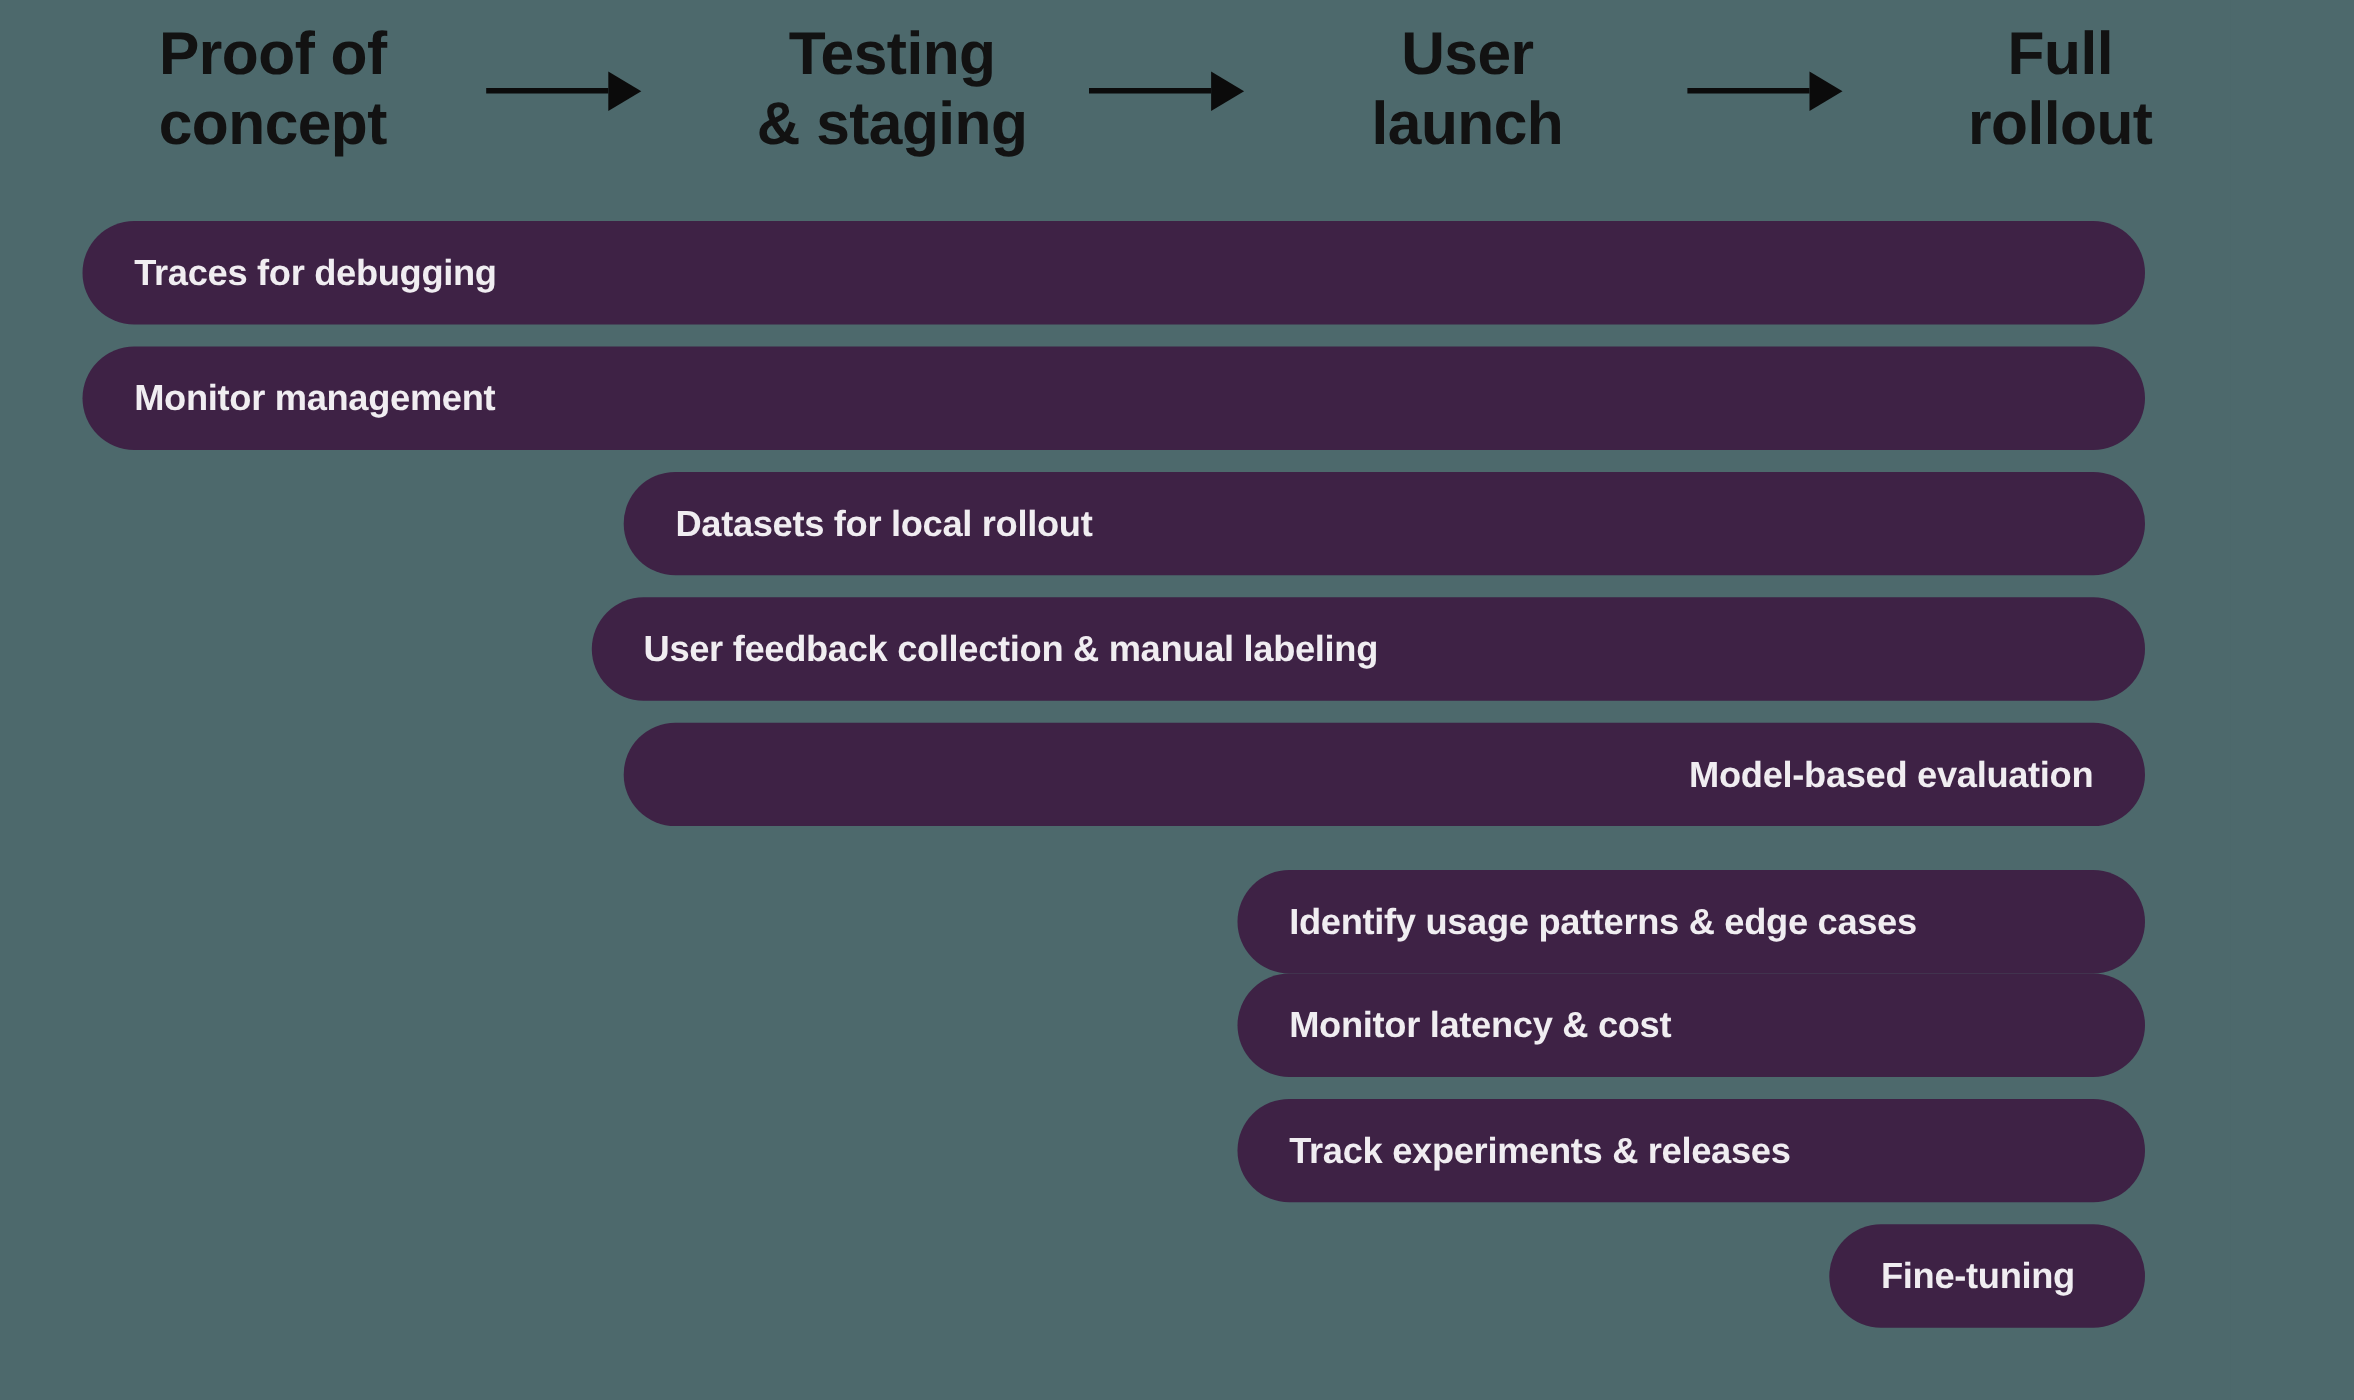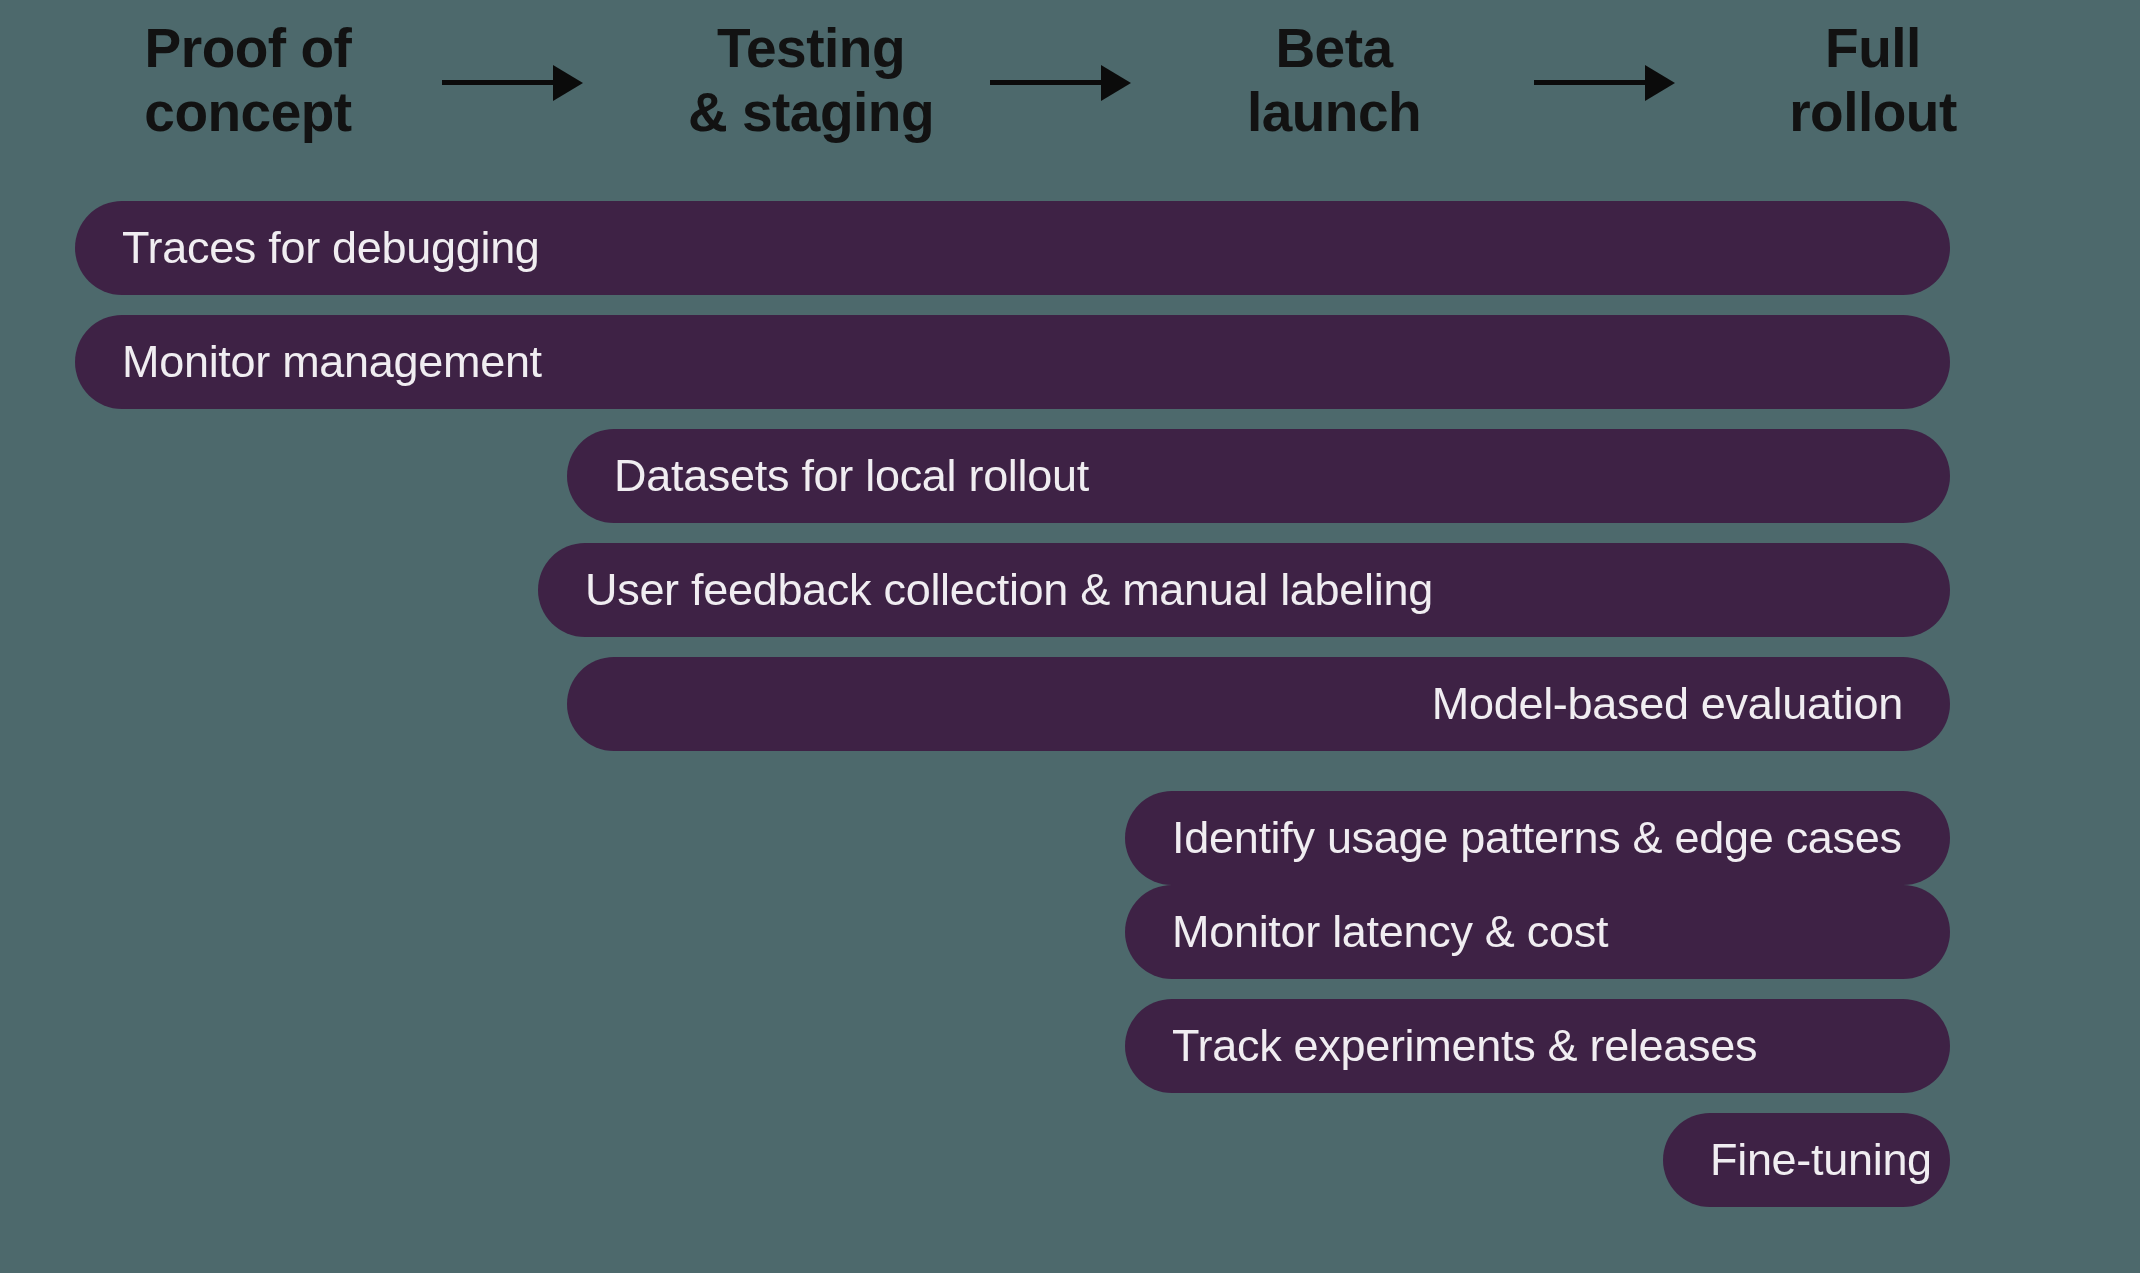--- a/index.html
+++ b/index.html
@@ -47,38 +47,38 @@
     right: 78px;
     border-radius: 47px;
     background: var(--bar, #3E2245);
     box-sizing: border-box;
     padding: 0 47px;
     white-space: nowrap;
     overflow: hidden;
   }
   .bar-label {
     display: block;
-    font-size: 45px;
+    font-size: 33px;
     line-height: 94px;
-    font-weight: 400;
+    font-weight: 700;
     letter-spacing: -0.3px;
     color: var(--bar-text, #F0EDF1);
   }
   .timeline-bar.center { }
 </style>
 </head>
 <body>
 
 <div id="canvas" style="--bg: #4D696C; --bar: #3E2245; --bar-text: #F0EDF1; --header-text: #121212; --arrow: #0B0B0B;">
   <div id="stage-row">
       <div class="stage-label" style="left: -22px;">Proof of
 concept</div>
       <div class="stage-label" style="left: 541px;">Testing
 &amp; staging</div>
-      <div class="stage-label" style="left: 1064px;">Beta
+      <div class="stage-label" style="left: 1064px;">User
 launch</div>
       <div class="stage-label" style="left: 1603px;">Full
 rollout</div>
     </div>
   <div id="arrow-row">
       <div class="flow-arrow" style="left: 442px;"></div>
       <div class="flow-arrow" style="left: 990px;"></div>
       <div class="flow-arrow" style="left: 1534px;"></div>
     </div>
   <div id="bars">

